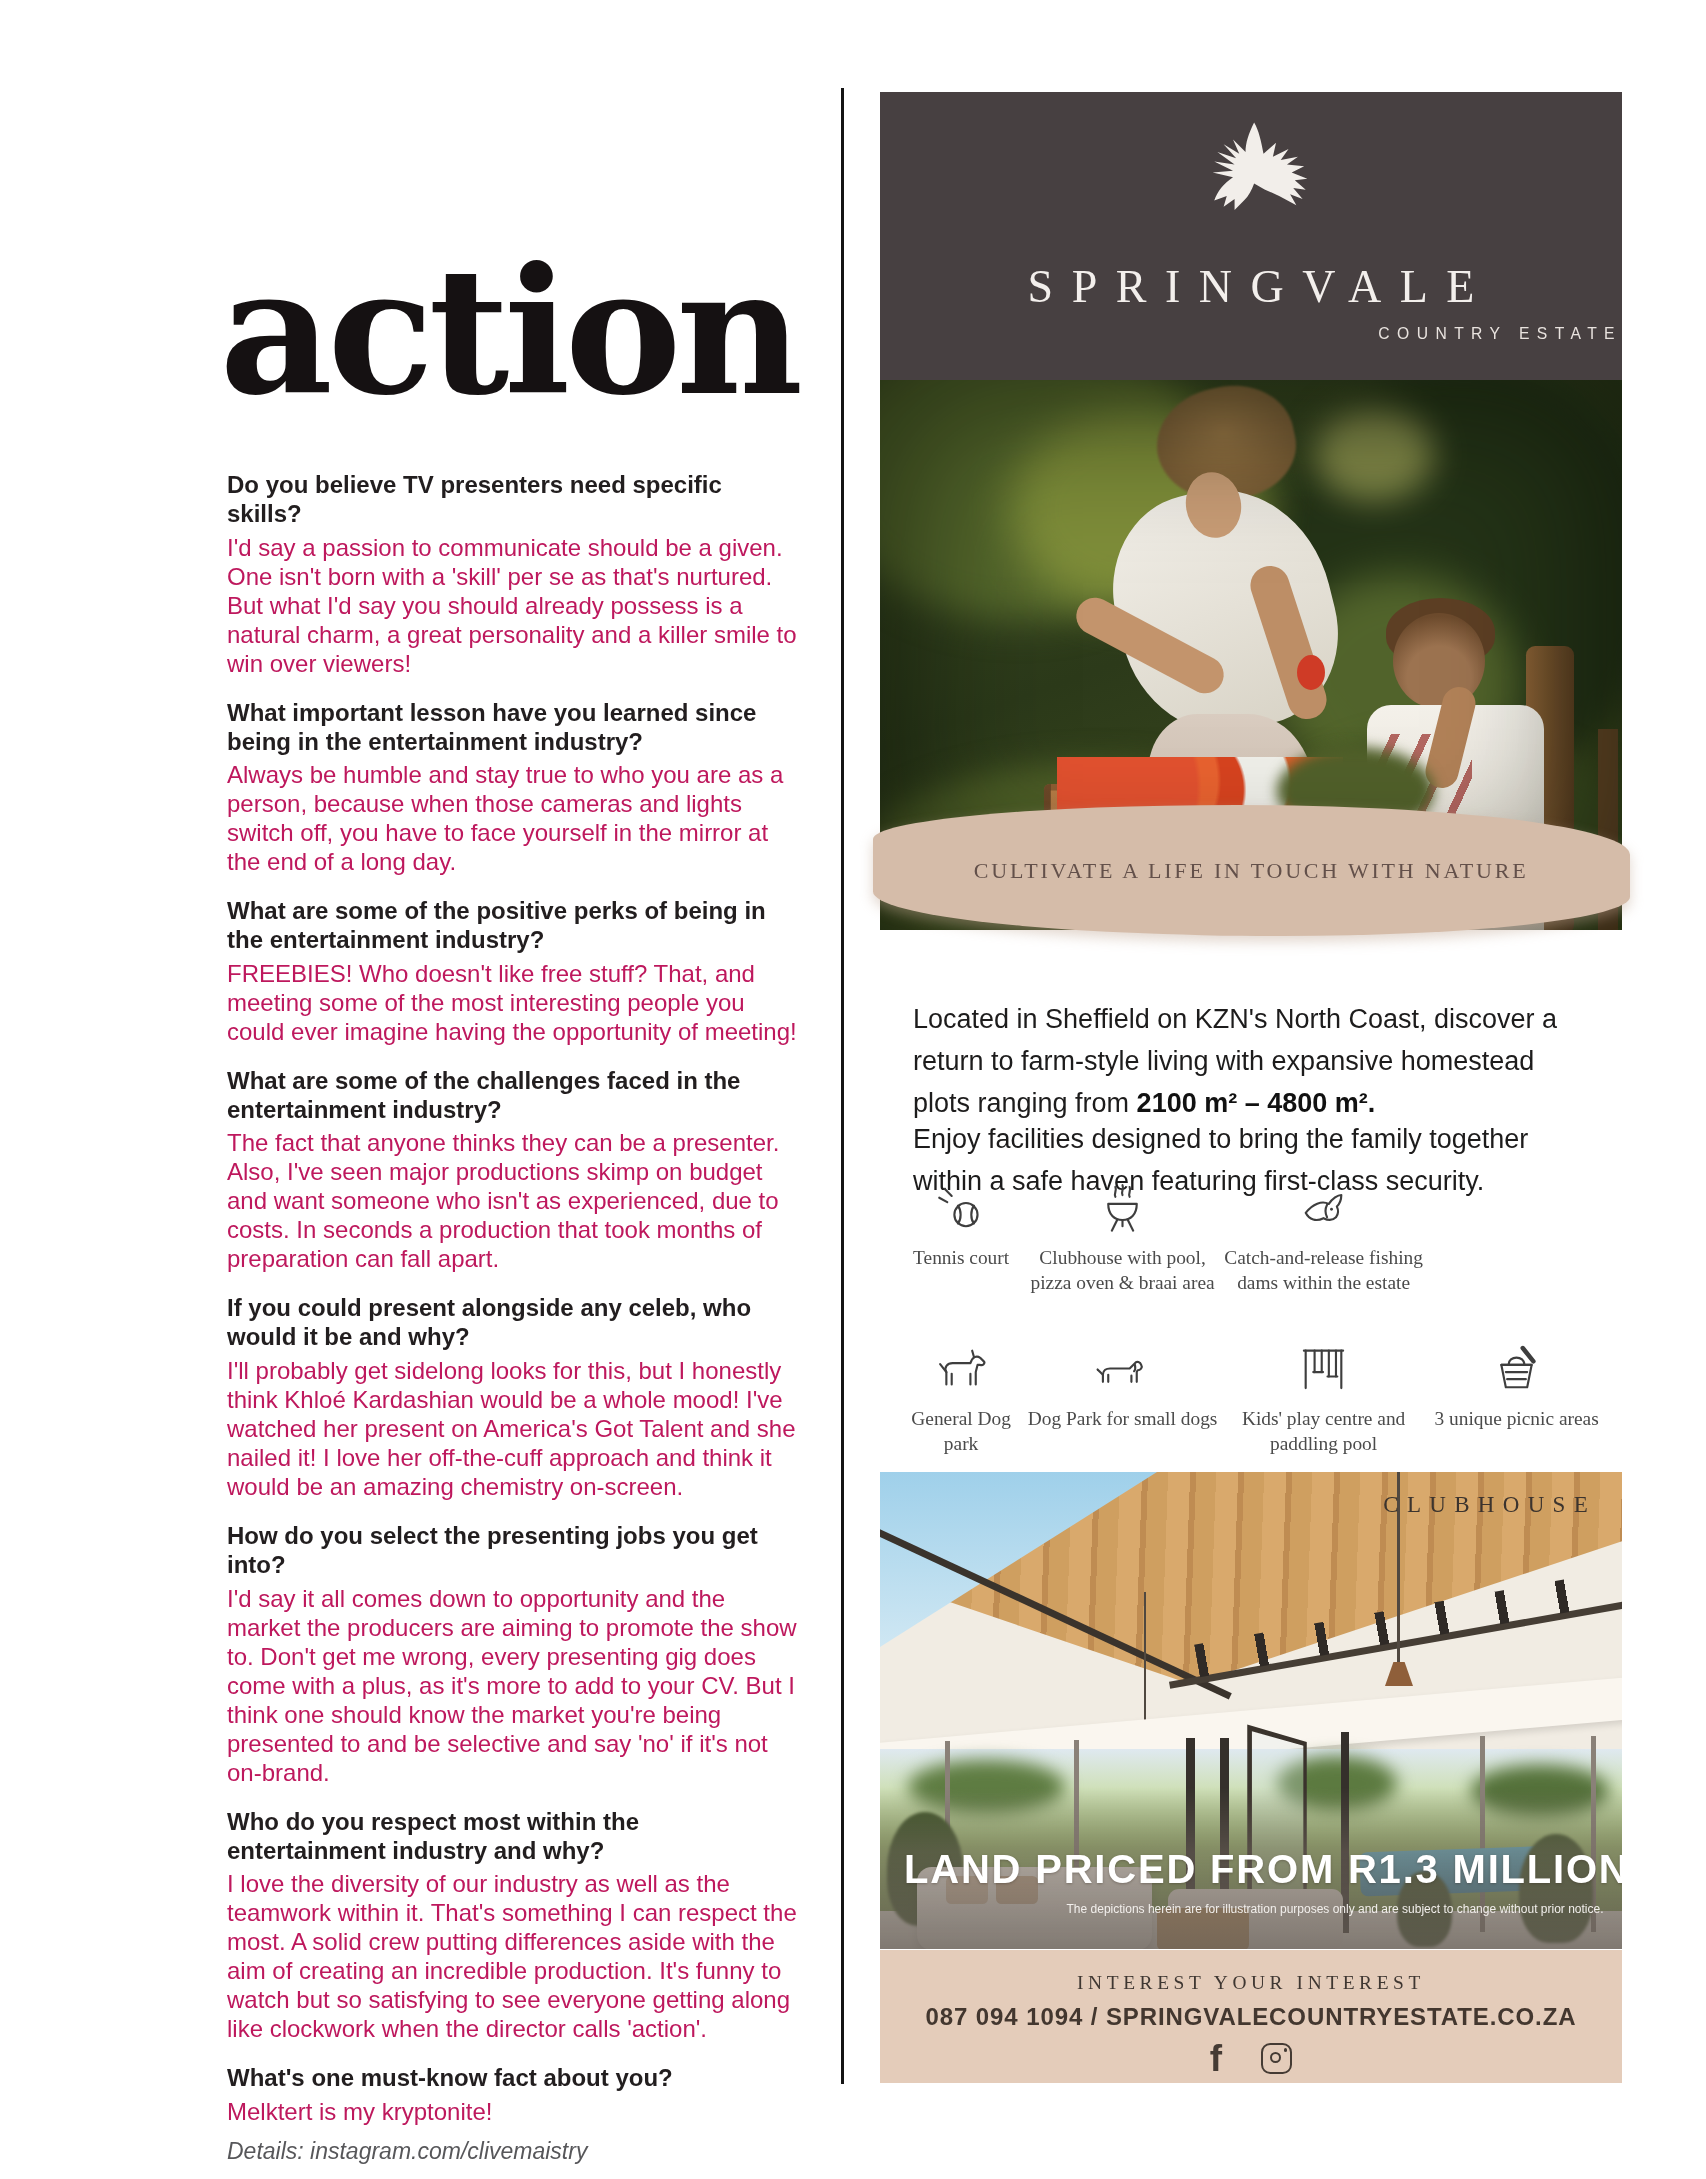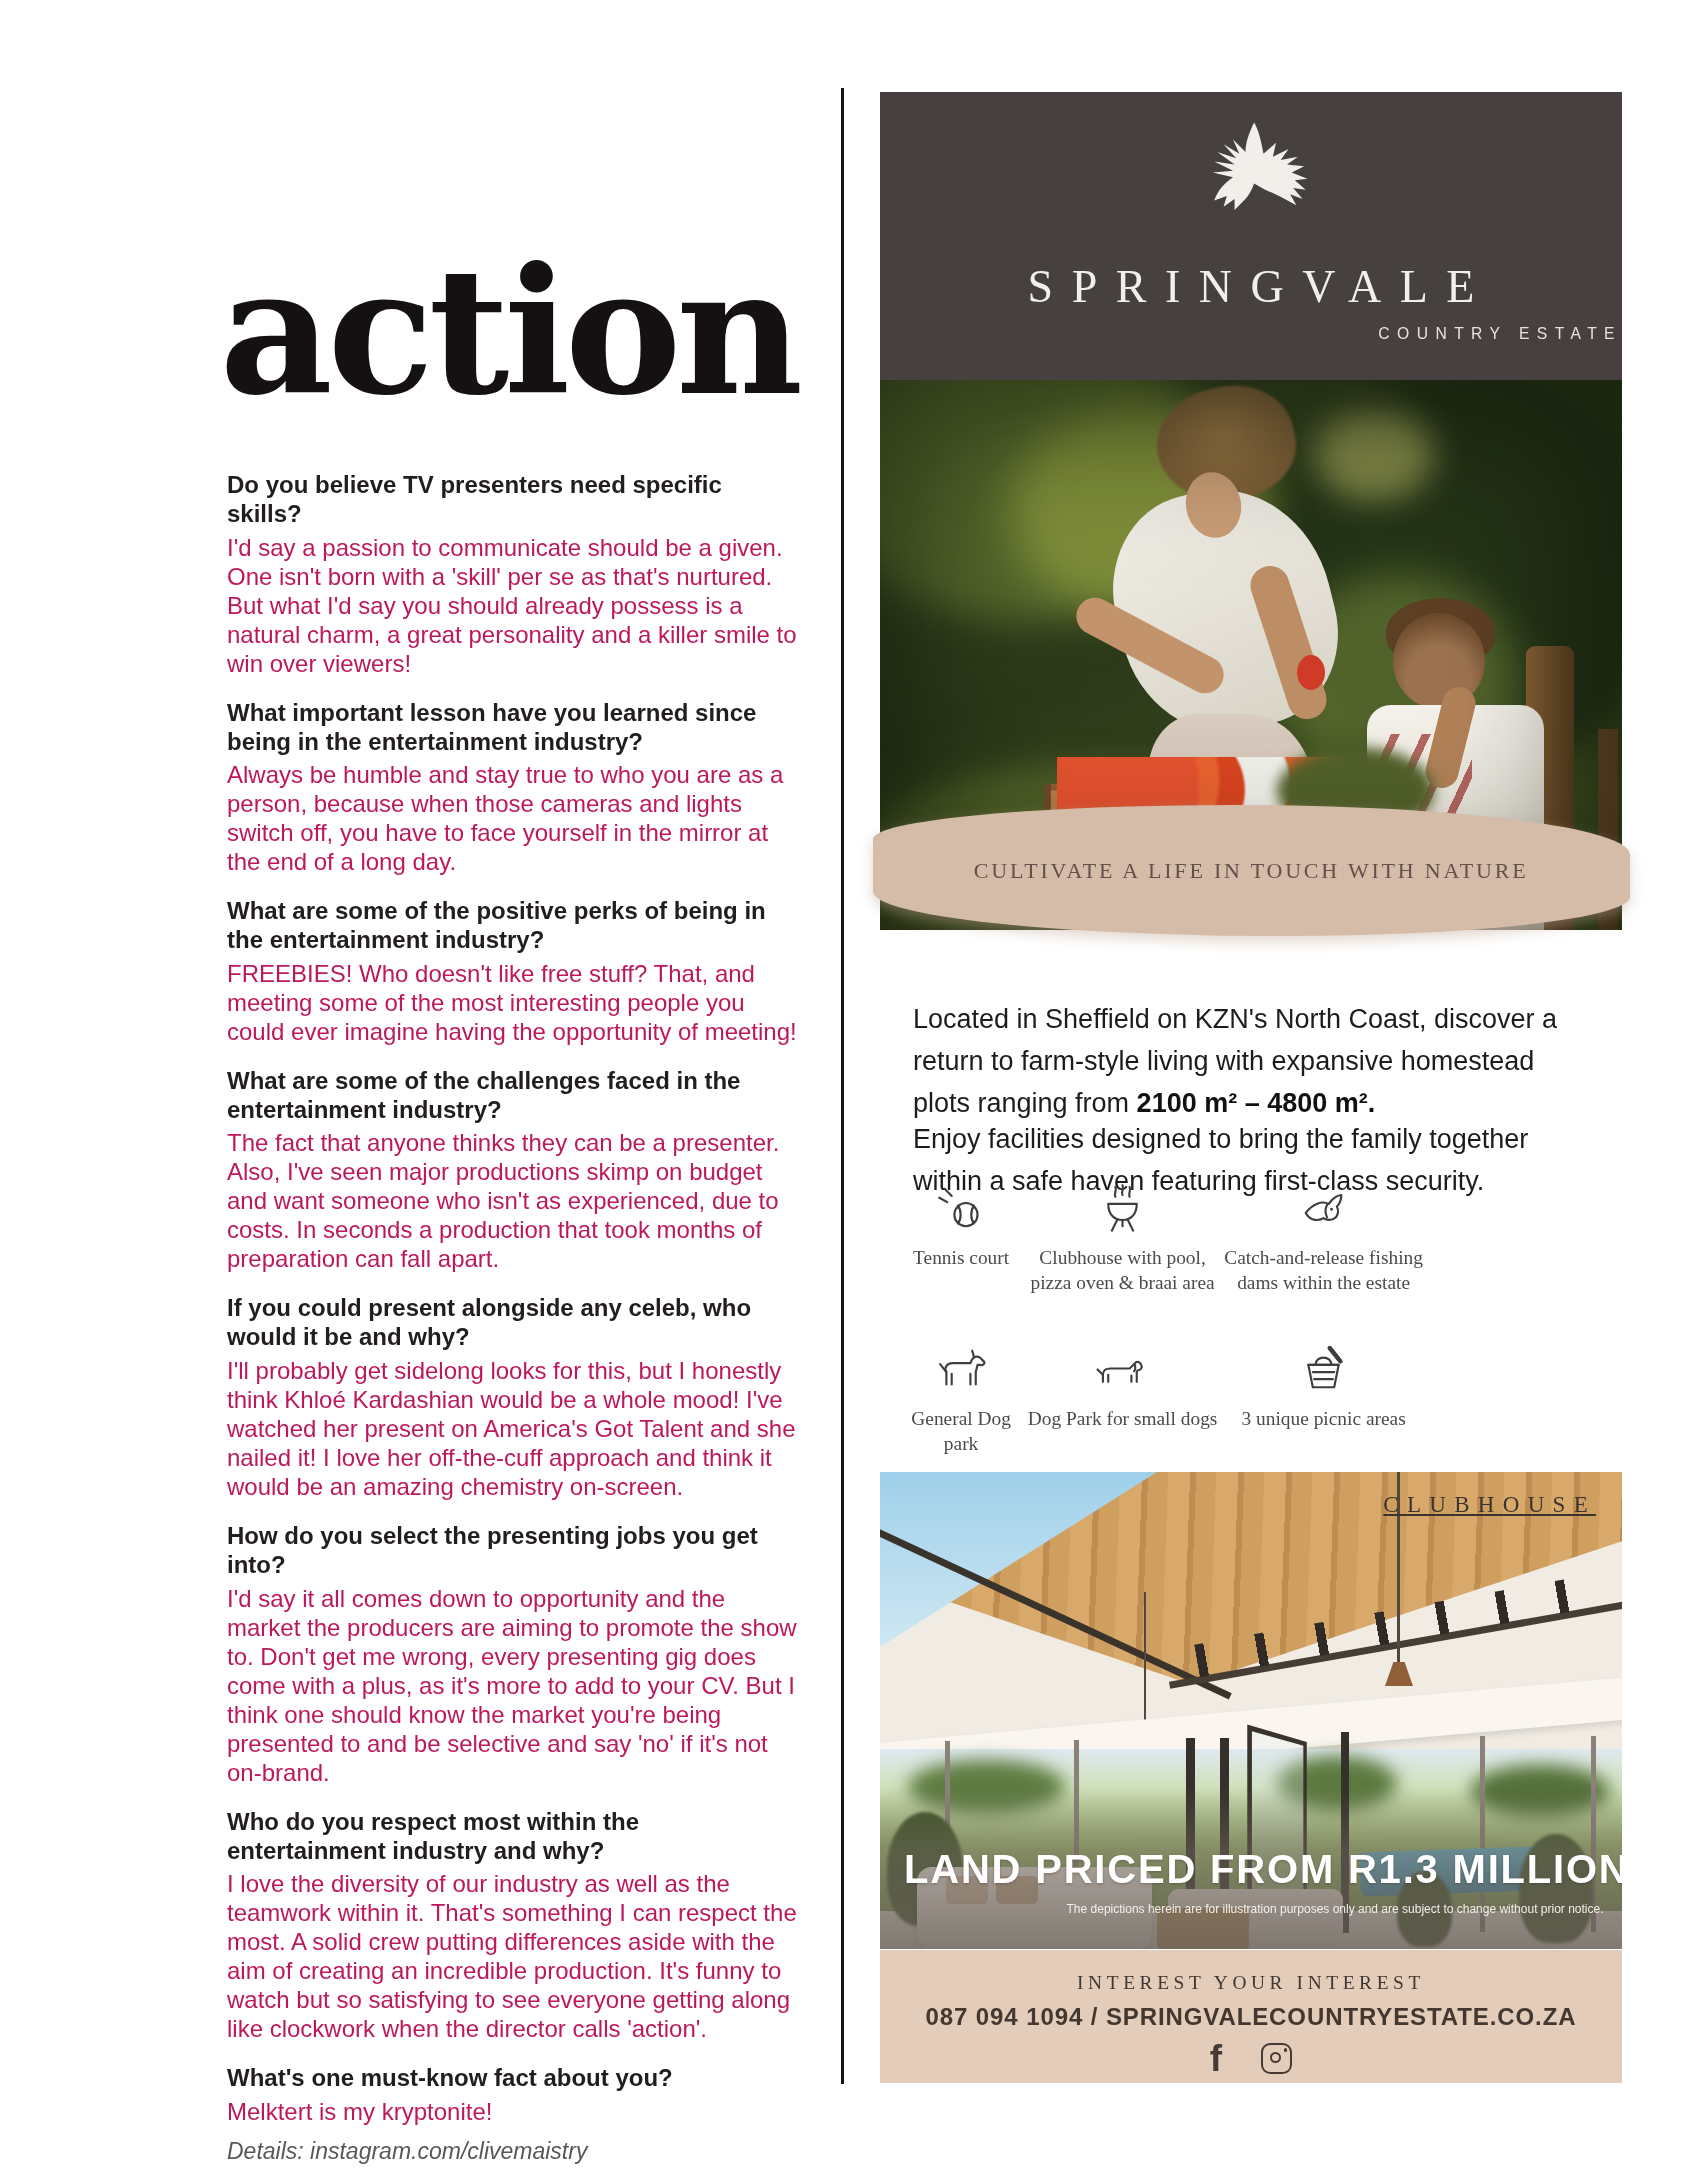--- a/index.html
+++ b/index.html
@@ -132,21 +132,21 @@
   .pc-sofa1{left:37px;top:395px;width:235px;height:83px;background:#f4efe7;border-radius:14.8px;box-shadow:0 5.5px 9.2px rgba(0,0,0,.15);}
   .pc-sofa2{left:288px;top:417px;width:175px;height:61px;background:#efe8df;border-radius:11px;}
   .pc-cush1{left:66px;top:404px;width:42px;height:28px;background:#d9c2a8;border-radius:5.5px;}
   .pc-cush2{left:116px;top:404px;width:42px;height:28px;background:#cdb193;border-radius:5.5px;}
   .pc-table{left:277px;top:436px;width:92px;height:42px;background:#c1955f;border-radius:5.5px;}
   .pc-plant1{left:7.4px;top:340px;width:76px;height:114px;background:#3f5528;border-radius:50% 50% 40% 40%;filter:blur(1.8px);}
   .pc-plant2{left:639px;top:362px;width:74px;height:109px;background:#41572a;border-radius:50% 50% 40% 40%;filter:blur(1.8px);}
   .pc-plant3{left:517px;top:399px;width:55px;height:76px;background:#3c5126;border-radius:50% 50% 40% 40%;filter:blur(1.8px);}
   .club-label{
     position:absolute;top:20px;right:26px;font-family:"Liberation Serif",serif;
-    font-size:23px;letter-spacing:8.3px;color:#3c342e;text-decoration:underline;
+    font-size:23px;letter-spacing:8.3px;color:#3c342e;
   }
   .price-overlay{position:absolute;left:0;bottom:0;width:742px;height:162px;
     background:linear-gradient(180deg,rgba(120,110,100,0) 0%,rgba(112,102,94,.55) 40%,rgba(100,92,85,.8) 100%);}
   .price{
     position:absolute;left:24px;bottom:57px;font-size:40px;font-weight:bold;letter-spacing:1.8px;
     color:#ffffff;white-space:nowrap;text-shadow:0 0.9px 2.8px rgba(60,50,40,.4);
   }
   .disclaimer{position:absolute;right:18.5px;bottom:33px;font-size:12px;color:#f2efec;}
   
   .register{position:absolute;left:0;top:1858px;width:742px;height:133px;background:#e4ccba;text-align:center;}
@@ -345,20 +345,26 @@
     <p class="f-label">General Dog park</p>
   </div>
 
   <div class="feature">
     <svg class="f-icon" viewBox="0 0 62 62" width="57" height="57">
           <use href="#small-dog-icon" xlink:href="#small-dog-icon"></use>
         </svg>
     <p class="f-label">Dog Park for small dogs</p>
   </div>
 
+  <div class="feature">
+    <svg class="f-icon" viewBox="0 0 62 62" width="57" height="57">
+          <use href="#swing-icon" xlink:href="#swing-icon"></use>
+        </svg>
+    <p class="f-label">Kids' play centre and paddling pool</p>
+  </div>
 
   <div class="feature">
     <svg class="f-icon" viewBox="0 0 62 62" width="57" height="57">
           <use href="#picnic-basket-icon" xlink:href="#picnic-basket-icon"></use>
         </svg>
     <p class="f-label">3 unique picnic areas</p>
   </div>
 </div>
 
   <div class="photo-club">

